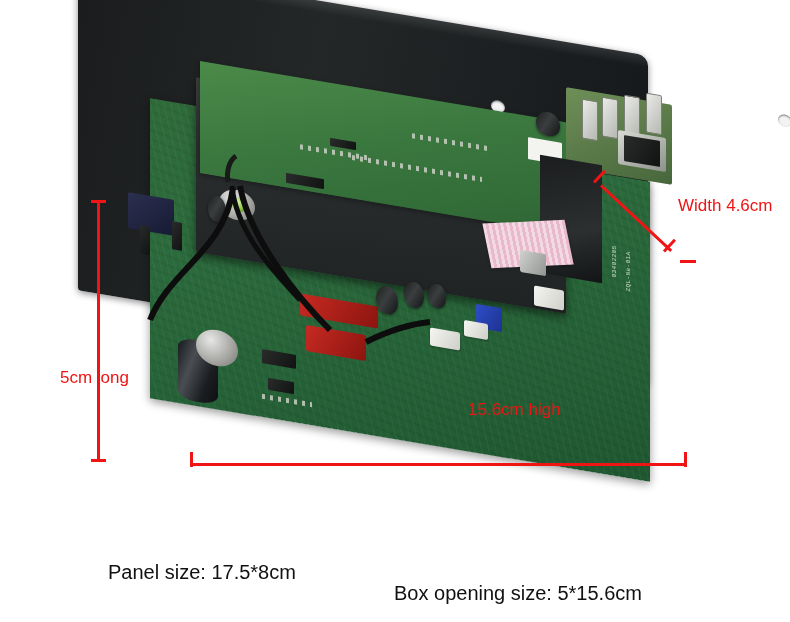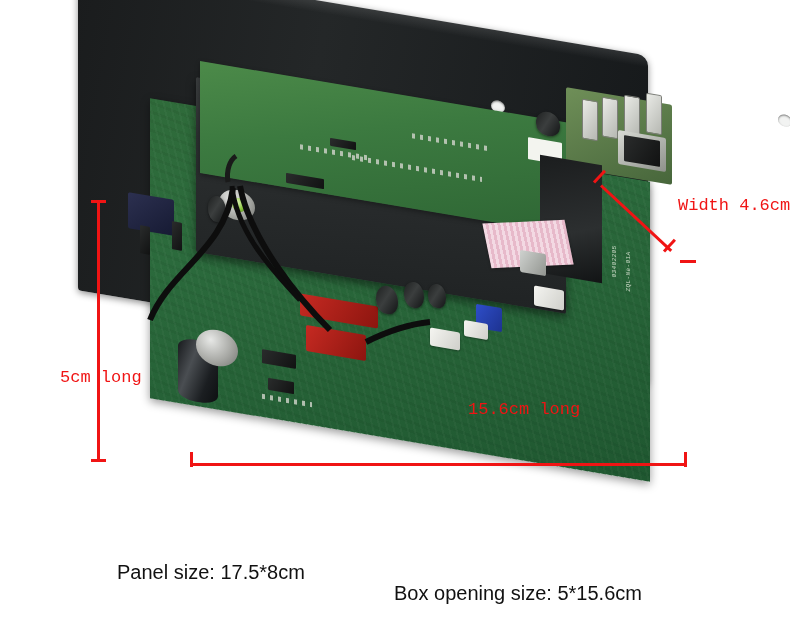--- a/index.html
+++ b/index.html
@@ -203,33 +203,33 @@
   .dim-diag {
     position: absolute;
     background: #f01414;
     height: 3px;
     transform-origin: left center;
   }
   .dim-text {
     position: absolute;
     color: #f01414;
     font-size: 17px;
-    font-family: Liberation Mono, monospace;
+    font-family: Liberation Sans, sans-serif;
     white-space: nowrap;
   }
 
   
   .caption {
     position: absolute;
     color: #111111;
     font-size: 20px;
     font-family: "Liberation Sans", sans-serif;
     white-space: nowrap;
   }
-  #cap-panel { left: 108px; top: 561px; margin-left: 9px; }
+  #cap-panel { left: 108px; top: 561px; }
   #cap-box   { left: 394px; top: 582px; }
 </style>
 </head>
 <body>
 
 <div id="stage">
 
   <div class="photo">
 
     <div class="panel-plate">
@@ -302,21 +302,21 @@
     </svg>
 
     <div class="dim-line dim-v" style="left:97px; top:200px; height:262px;"></div>
     <div class="cap-v" style="left:91px; top:200px;"></div>
     <div class="cap-v" style="left:91px; top:459px;"></div>
     <div class="dim-text" style="left:60px; top:368px;">5cm long</div>
 
     <div class="dim-line dim-h" style="left:190px; top:463px; width:497px;"></div>
     <div class="cap-h" style="left:190px; top:452px;"></div>
     <div class="cap-h" style="left:684px; top:452px;"></div>
-    <div class="dim-text" style="left:468px; top:400px;">15.6cm long</div>
+    <div class="dim-text" style="left:468px; top:400px;">15.6cm high</div>
 
     <div class="dim-diag" style="left:601px; top:184px; width:96px; transform:rotate(43deg);"></div>
     <div class="dim-diag" style="left:594px; top:181px; width:16px; transform:rotate(-47deg);"></div>
     <div class="dim-diag" style="left:664px; top:250px; width:16px; transform:rotate(-47deg);"></div>
     <div class="dim-text" style="left:678px; top:196px;">Width 4.6cm</div>
     <div class="dim-line dim-h" style="left:680px; top:260px; width:16px;"></div>
 
   </div>
 
   <div class="caption" id="cap-panel">Panel size: 17.5*8cm</div>

